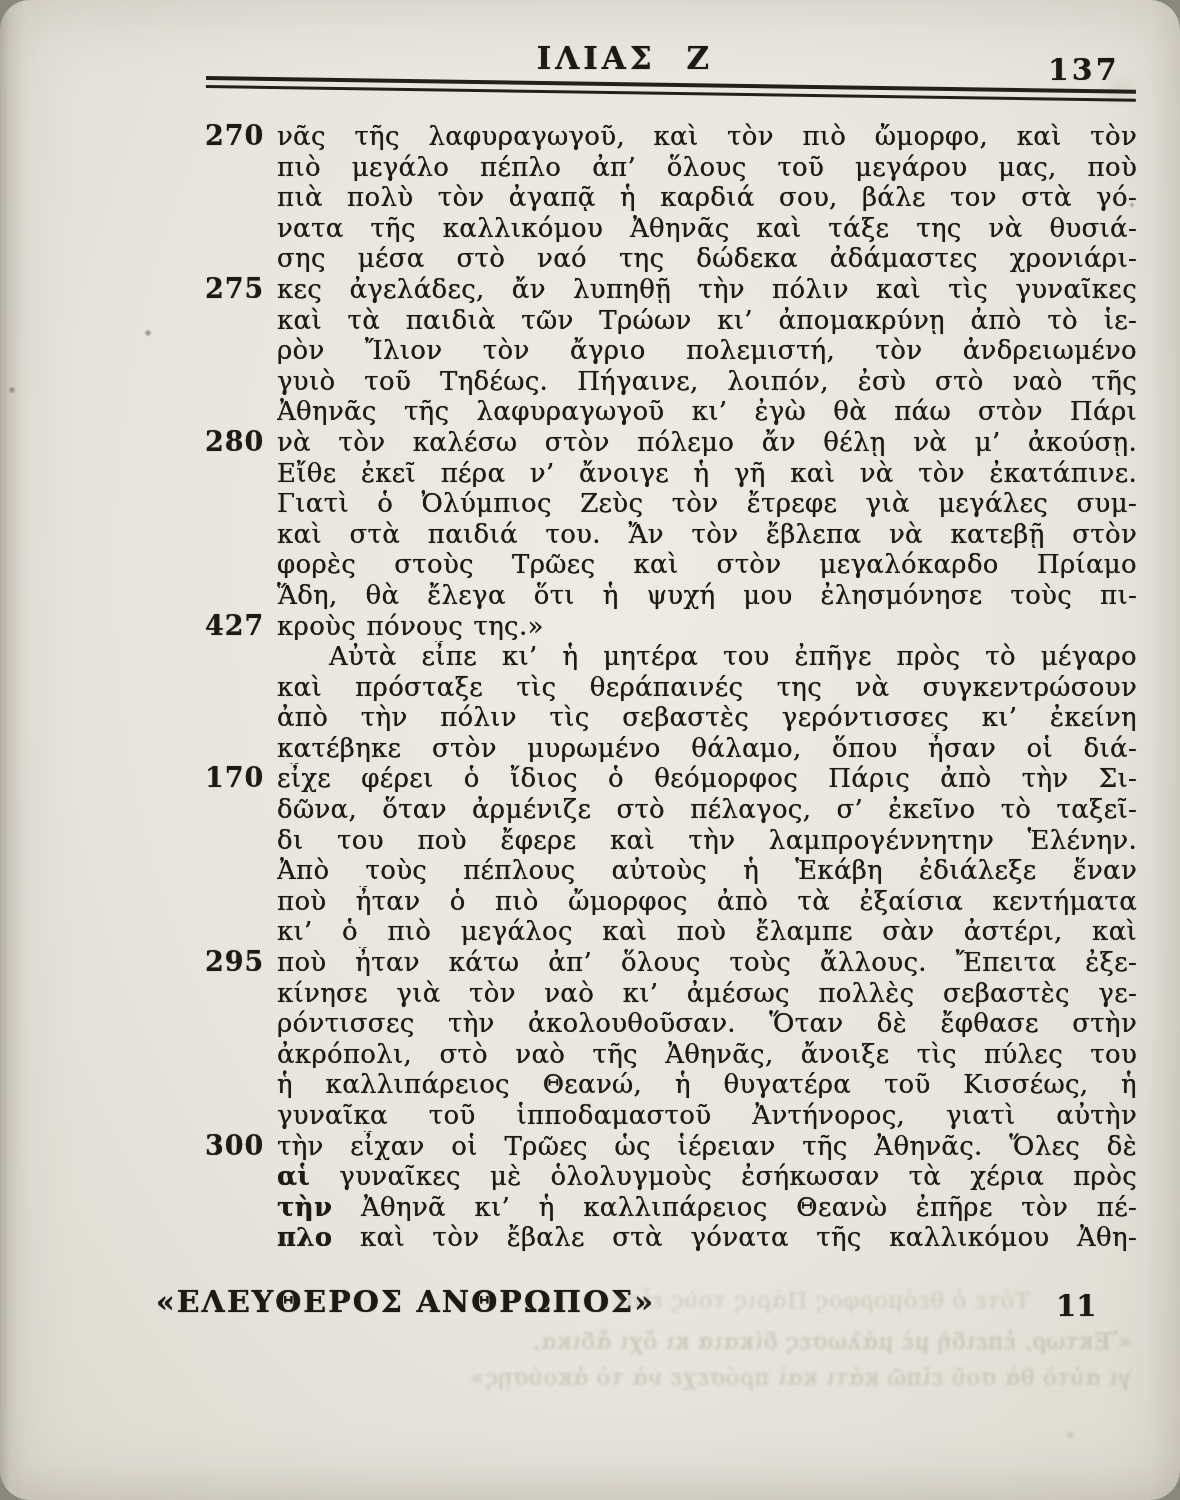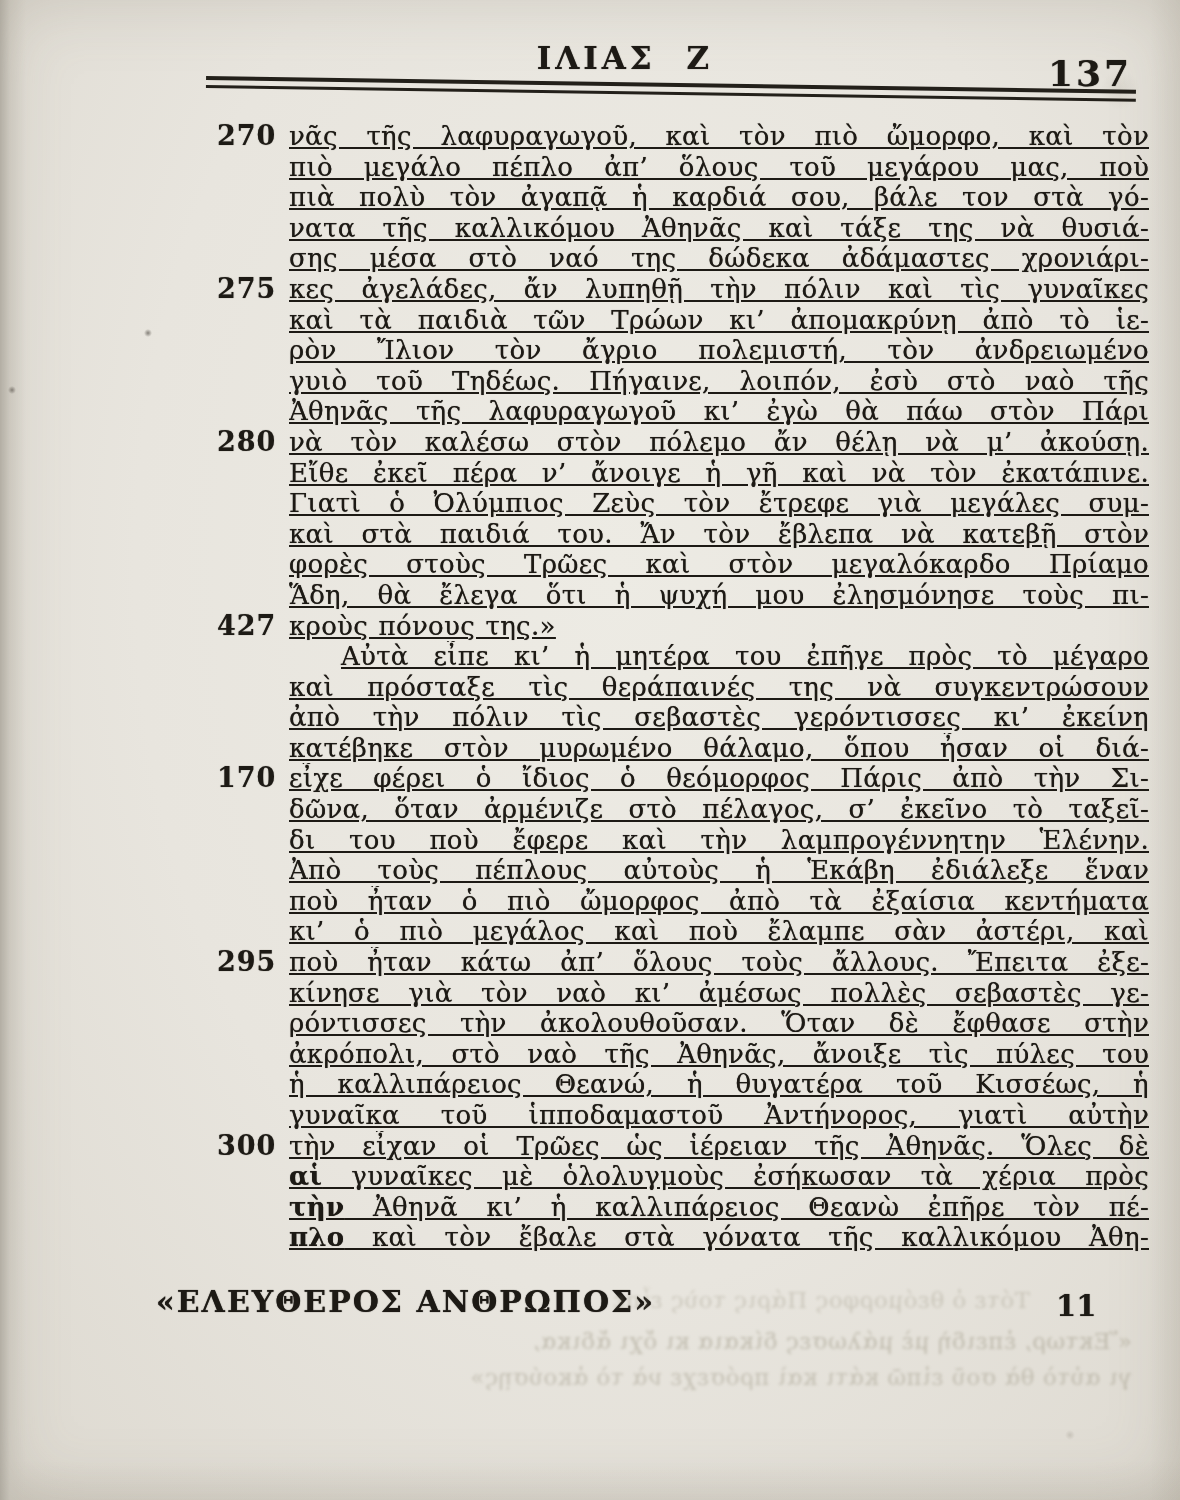--- a/index.html
+++ b/index.html
@@ -14,45 +14,46 @@
       radial-gradient(circle 2px at 148px 333px, rgba(50,45,38,.55), transparent 4px),
       radial-gradient(circle 2px at 12px 390px, rgba(50,45,38,.5), transparent 4px),
       radial-gradient(circle 1px at 1132px 205px, rgba(60,52,40,.4), transparent 3px),
       radial-gradient(circle 2px at 1070px 1435px, rgba(90,82,66,.18), transparent 5px),
       radial-gradient(circle 18px at 1120px 90px, rgba(120,110,92,.10), transparent 20px),
       linear-gradient(90deg, #bcb8af 0px, #d6d2c9 10px, rgba(214,210,201,0) 26px),
       linear-gradient(270deg, rgba(150,142,126,.12) 0px, rgba(150,142,126,0) 30px),
       linear-gradient(0deg, rgba(150,142,126,.10) 0px, rgba(150,142,126,0) 40px),
       radial-gradient(ellipse at 52% 38%, #edebe4 0%, #e8e5de 55%, #ddd9d0 100%);
     box-shadow: inset 0 0 70px rgba(110,100,84,.22);
+    border-radius: 30px;
   }
 
   
   .title{
     position:absolute; top:40px; left:505px; width:240px;
     text-align:center;
     font-size:31px; font-weight:700;
     letter-spacing:4px; word-spacing:16px;
     text-shadow:0 0 1px rgba(20,16,10,.65);
   }
   .pagenum{
     position:absolute; top:52px; left:1048px;
-    font-size:36px; font-weight:700; letter-spacing:3px;
+    font-size:30px; font-weight:700; letter-spacing:3px;
     text-shadow:0 0 1px rgba(20,16,10,.6);
   }
   .rule{
     position:absolute; top:76px; left:206px; width:930px; height:5px;
     border-top:4px solid #23201a;
     border-bottom:3px solid #23201a;
     transform:rotate(0.85deg); transform-origin:left center;
   }
 
   
   .text-block{
-    position:absolute; top:121px; left:217px; width:932px;text-decoration:underline;
+    position:absolute; top:121px; left:205px; width:932px;
   }
   .line{ position:relative; height:30.6px; line-height:30.6px; white-space:nowrap;}
   .num{
     position:absolute; left:0; top:0; width:70px;
     font-size:27px; font-weight:700; letter-spacing:1px;
     text-shadow:0 0 1px rgba(20,16,10,.6);
   }
   .txt{
     margin-left:72px; width:860px;
     font-size:26px; letter-spacing:.3px; word-spacing:2px;

